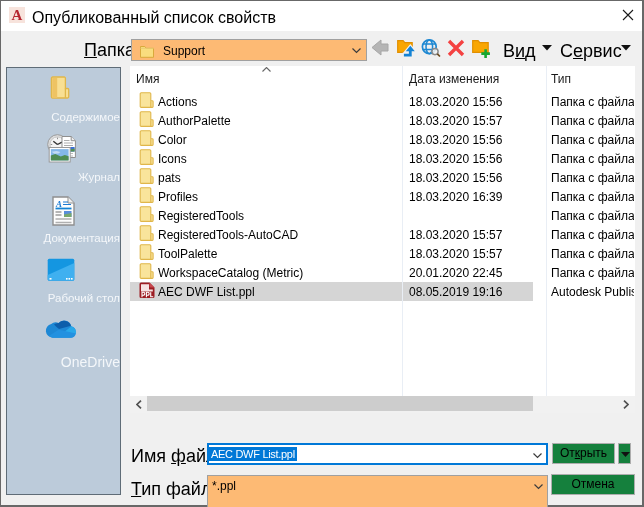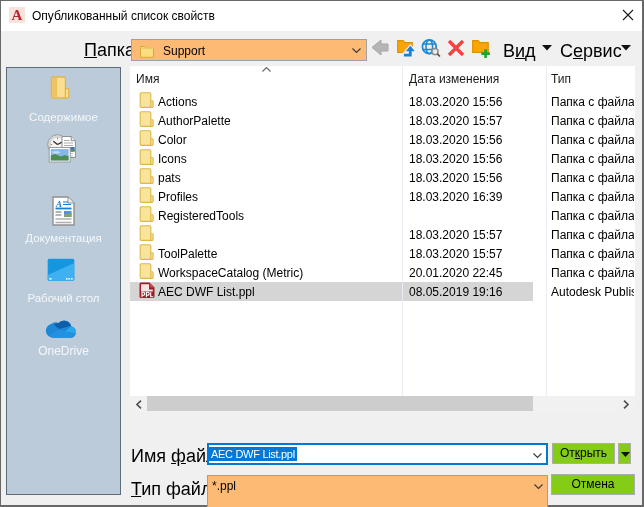--- a/index.html
+++ b/index.html
@@ -1,33 +1,33 @@
 <!DOCTYPE html>
 <html><head><meta charset="utf-8"><style>
 *{margin:0;padding:0;box-sizing:border-box}
 html,body{width:644px;height:507px;overflow:hidden}
 body{font-family:"Liberation Sans",sans-serif;font-size:12px;color:#000;background:#f0f0f0;position:relative}
 .abs{position:absolute}
 .win{position:absolute;inset:0;border:1px solid #686868;border-right-width:2px;border-bottom-width:2px;background:#f0f0f0}
 .title{position:absolute;left:1px;top:1px;right:2px;height:30px;background:#fff}
-.ttext{position:absolute;left:31px;top:8px;font-size:12px;color:#000}
+.ttext{position:absolute;left:31px;top:8px;font-size:16px;color:#000}
 .sidebar{position:absolute;left:6px;top:67px;width:115px;height:428px;background:#bccbda;border:1px solid #5f6c77}
-.sbitem{position:absolute;left:0;width:113px;text-align:center;color:#f4f7fa;font-size:11.5px}
+.sbitem{position:absolute;left:0;width:113px;text-align:right;color:#f4f7fa;font-size:11.5px}
 .list{position:absolute;left:130px;top:66px;width:505px;height:330px;background:#fff;overflow:hidden}
 .hdr{position:absolute;top:0;height:22px;color:#191919;font-size:12px}
 .sep{position:absolute;top:0;width:1px;height:330px;background:#e9eef5}
 .row{position:absolute;left:0;width:403px;height:19px}
 .rname{position:absolute;left:28px;top:3px;white-space:nowrap}
 .rdate{position:absolute;left:279px;top:3px;white-space:nowrap}
 .rtype{position:absolute;left:421px;top:3px;white-space:nowrap;width:83px;overflow:hidden}
 .ricon{position:absolute;left:9px;top:0px}
 .scroll{position:absolute;left:130px;top:396px;width:505px;height:17px;background:#f1f1f1}
 .thumb{position:absolute;left:17px;top:0px;width:386px;height:15px;background:#cdcdcd}
 .combo{position:absolute;background:#fdba74;border:1px solid #a0a0a0}
-.btn{position:absolute;background:#84cc16;border:1px solid #adadad;text-align:center;font-size:12px;color:#000}
+.btn{position:absolute;background:#15803d;border:1px solid #adadad;text-align:center;font-size:12px;color:#000}
 .lbl{position:absolute;font-size:18px;color:#000}
 </style></head><body>
 <div class="win"></div>
 
 <div class="title">
  <div class="abs" style="left:8px;top:6px;width:16px;height:16px;background:#f7e3dc;text-align:center">
   <span style="font-size:15px;font-weight:bold;color:#b5252f;line-height:17px;font-family:'Liberation Serif',serif">A</span>
  </div>
  <div class="ttext">Опубликованный список свойств</div>
  <svg class="abs" style="left:621px;top:8px" width="12" height="12" viewBox="0 0 12 12">
@@ -98,20 +98,21 @@
    <path d="M21.8,15.8 l5.8,-1.2 v3 h-5.8 z" fill="#55904f"></path>
    <path d="M17,19.5 h9 M17,22 h9" stroke="#bdbdbd" stroke-width="1.1"></path>
   </g>
   <g>
    <rect x="2.2" y="13.5" width="21" height="14.5" fill="#fff" stroke="#9a9a9a"></rect>
    <rect x="3.8" y="15.1" width="17.8" height="11.3" fill="#84b7e8"></rect>
    <path d="M3.8,21.6 l4.5,-1.7 5.5,2.7 4,-1.6 3.8,1.3 v4.1 h-17.8 z" fill="#4f8c52"></path>
    <path d="M4.5,17.8 l5,-0.8 4,1 -2,1.4 -4,0.4 z" fill="#cfe3f5" opacity="0.85"></path>
   </g>
  </svg>
+ <div class="sbitem" style="top:103px">Журнал</div>
  <svg class="abs" style="left:45px;top:128px" width="23" height="30" viewBox="0 0 23 30">
   <path d="M1,1 h15 l6,6 v22 h-21 z" fill="#fdfdfd" stroke="#8f8f8f" stroke-width="1.4"></path>
   <path d="M16,1 v6 h6" fill="#efefef" stroke="#8f8f8f"></path>
   <text x="4" y="11" font-family="Liberation Serif,serif" font-style="italic" font-weight="bold" font-size="9" fill="#1c7bd4">A</text>
   <path d="M11,6 h5 M11,8.5 h8" stroke="#1c7bd4" stroke-width="1.2"></path>
   <path d="M3.5,12.5 h16" stroke="#1583d4" stroke-width="1.8"></path>
   <path d="M3.5,16 h6 M3.5,19 h6" stroke="#9d9d9d" stroke-width="1.6"></path>
   <rect x="12" y="15" width="7.5" height="6" fill="#5a8edb"></rect>
   <path d="M12,18.5 l7.5,-1.5 v4 h-7.5 z" fill="#79a86c"></path>
   <path d="M3.5,23 h16 M3.5,26.5 h16" stroke="#b0b0b0" stroke-width="1.4"></path>
@@ -125,21 +126,21 @@
   <rect x="21.5" y="20" width="1.6" height="1.6" fill="#fff"></rect>
   <rect x="24" y="20" width="1.6" height="1.6" fill="#fff"></rect>
  </svg>
  <div class="sbitem" style="top:224px">Рабочий стол</div>
  <svg class="abs" style="left:38px;top:251px" width="34" height="22" viewBox="0 0 34 22">
   <path d="M13.7,4.1 a7.3,7.3 0 0 1 12.6,3.2 a5.8,5.8 0 0 1 -1.6,11.4 h-17 a7,7 0 0 1 -1.5,-13.8 a7.2,7.2 0 0 1 7.5,-0.8 z" fill="#1e88d5"></path>
   <path d="M13.7,4.1 a7.3,7.3 0 0 1 12.3,2.6 l-12,3.4 a40,40 0 0 1 -5,-4.5 a7.2,7.2 0 0 1 4.7,-1.5 z" fill="#0d5eab"></path>
   <path d="M26.3,7.3 a5.8,5.8 0 0 1 4.3,7.8 l-18,3.6 z" fill="#28a8ea"></path>
   <path d="M31,14.5 a5.8,5.8 0 0 1 -6.3,4.2 h-17 a7,7 0 0 1 -4,-1.6 l10,-6.3 z" fill="#2391e0"></path>
  </svg>
- <div class="sbitem" style="top:276px;font-size:12px">OneDrive</div>
+ <div class="sbitem" style="top:286px;font-size:14px">OneDrive</div>
 </div>
 
 <div class="list">
  <div class="row" style="top:26px">
       <svg class="ricon" width="15" height="16" viewBox="0 0 15 16">
         <path d="M1.2,1.8 a1,1 0 0 1 1,-1 h8.6 a1,1 0 0 1 1,1 v7 h1.5 a0.8,0.8 0 0 1 0.8,0.8 v5 a0.8,0.8 0 0 1 -0.8,0.8 h-11.1 a1,1 0 0 1 -1,-1 z" fill="#f9e49b" stroke="#e0b64a" stroke-width="1.1"></path>
         <path d="M11.8,9.2 v6" stroke="#e0b64a" stroke-width="1.1"></path>
       </svg>
       <span class="rname">Actions</span>
       <span class="rdate">18.03.2020 15:56</span>
@@ -196,20 +197,21 @@
         <path d="M11.8,9.2 v6" stroke="#e0b64a" stroke-width="1.1"></path>
       </svg>
       <span class="rname">RegisteredTools</span>
       <span class="rtype">Папка с файлами</span>
     </div>
  <div class="row" style="top:159px">
       <svg class="ricon" width="15" height="16" viewBox="0 0 15 16">
         <path d="M1.2,1.8 a1,1 0 0 1 1,-1 h8.6 a1,1 0 0 1 1,1 v7 h1.5 a0.8,0.8 0 0 1 0.8,0.8 v5 a0.8,0.8 0 0 1 -0.8,0.8 h-11.1 a1,1 0 0 1 -1,-1 z" fill="#f9e49b" stroke="#e0b64a" stroke-width="1.1"></path>
         <path d="M11.8,9.2 v6" stroke="#e0b64a" stroke-width="1.1"></path>
       </svg>
+      <span class="rname">RegisteredTools-AutoCAD</span>
       <span class="rdate">18.03.2020 15:57</span>
       <span class="rtype">Папка с файлами</span>
     </div>
  <div class="row" style="top:178px">
       <svg class="ricon" width="15" height="16" viewBox="0 0 15 16">
         <path d="M1.2,1.8 a1,1 0 0 1 1,-1 h8.6 a1,1 0 0 1 1,1 v7 h1.5 a0.8,0.8 0 0 1 0.8,0.8 v5 a0.8,0.8 0 0 1 -0.8,0.8 h-11.1 a1,1 0 0 1 -1,-1 z" fill="#f9e49b" stroke="#e0b64a" stroke-width="1.1"></path>
         <path d="M11.8,9.2 v6" stroke="#e0b64a" stroke-width="1.1"></path>
       </svg>
       <span class="rname">ToolPalette</span>
       <span class="rdate">18.03.2020 15:57</span>

